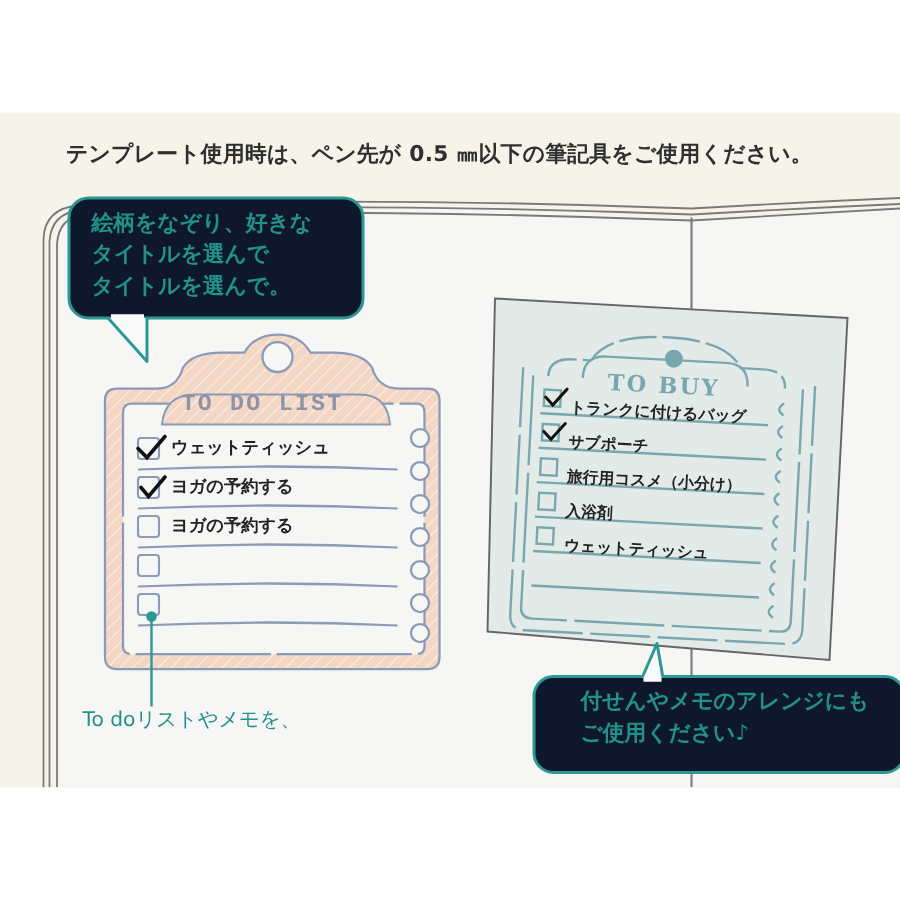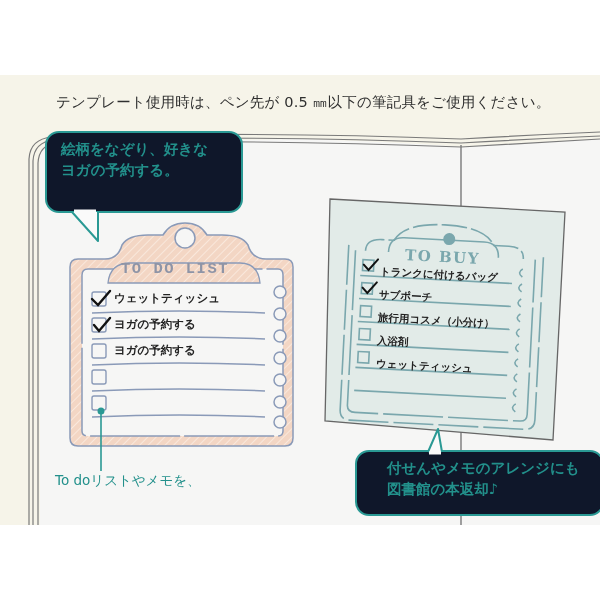--- a/index.html
+++ b/index.html
@@ -1,19 +1,19 @@
 <!DOCTYPE html>
 <html><head>
 <meta charset="utf-8">
 <style>
   html, body { margin:0; padding:0; }
   body { width:600px; height:600px; background:#ffffff; position:relative; overflow:hidden;
          font-family:"DejaVu Sans", sans-serif; }
   .stage { position:absolute; left:0; top:75px; width:600px; height:450px; background:#f6f4e9; overflow:hidden; }
-  .notice { position:absolute; left:56px; top:18px; font-size:14.5px; color:#2f2f2f; letter-spacing:0.2px; white-space:nowrap; }
+  .notice { position:absolute; left:44px; top:18px; font-size:14.5px; color:#2f2f2f; letter-spacing:0.2px; white-space:nowrap;font-weight:bold; }
   svg.nb { position:absolute; left:0; top:0; }
   .bubble { position:absolute; border:2px solid #2a9994; background:#0f172a; border-radius:14px;
             color:#22908b; font-weight:bold; line-height:1.45; }
   .bubble1 { left:45px; top:56px; width:170px; height:64px; padding:6px 10px 8px 14px; font-size:14.5px; }
   .bubble2 { left:355px; top:375px; width:205px; height:50px; padding:6px 10px 6px 30px; font-size:14.5px; }
   .caption { position:absolute; left:55px; top:395px; color:#22908b; font-weight:normal; font-size:13.5px; line-height:1.5; }
   .item { position:absolute; font-size:11.5px; color:#222; white-space:nowrap; font-weight:bold; }
   .title1 { position:absolute; font-family:Liberation Mono, monospace; font-weight:bold; color:#8e94a6; font-size:15.5px; letter-spacing:1.5px; }
   .title2 { position:absolute; font-family:"DejaVu Serif", serif; font-weight:bold; color:#7aa7ad; font-size:15px; letter-spacing:1.5px; }
   .sticky { position:absolute; left:0; top:0; width:600px; height:450px; }
@@ -141,32 +141,33 @@
   </svg>
   <div class="title2" style="left:405px;top:173px;transform:rotate(3deg);">TO BUY</div>
   <div class="buyitem" style="left:380px;top:190px;transform:rotate(3deg);transform-origin:left;">トランクに付けるバッグ</div>
   <div class="buyitem" style="left:379px;top:213px;transform:rotate(3deg);transform-origin:left;">サブポーチ</div>
   <div class="buyitem" style="left:378px;top:236px;transform:rotate(3deg);transform-origin:left;">旅行用コスメ（小分け）</div>
   <div class="buyitem" style="left:377px;top:259px;transform:rotate(3deg);transform-origin:left;">入浴剤</div>
   <div class="buyitem" style="left:376px;top:282px;transform:rotate(3deg);transform-origin:left;">ウェットティッシュ</div>
 
   <div class="bubble bubble1">
     <div>絵柄をなぞり、好きな</div>
-    <div>ヨガの予約する。</div>
+    <div>タイトルを選んで</div>
+    <div>タイトルを選んで。</div>
   </div>
   <svg class="nb" width="600" height="450" style="pointer-events:none">
     <path d="M72 137 L98 166 L98 137" fill="#fafafa" stroke="#2a9994" stroke-width="2" stroke-linejoin="round"></path>
     <line x1="74" y1="136" x2="96" y2="136" stroke="#fafafa" stroke-width="3"></line>
   </svg>
 
   <div class="caption">
     <div>To doリストやメモを、</div>
   </div>
 
   <div class="bubble bubble2">
     <div>付せんやメモのアレンジにも</div>
-    <div>図書館の本返却♪</div>
+    <div>ご使用ください♪</div>
   </div>
   <svg class="nb" width="600" height="450" style="pointer-events:none">
     <path d="M428 377 L438 354 L442 377" fill="#fafafa" stroke="#2a9994" stroke-width="2" stroke-linejoin="round"></path>
     <line x1="429" y1="378" x2="441" y2="378" stroke="#fafafa" stroke-width="3"></line>
   </svg>
 </div>
 
 </body></html>

